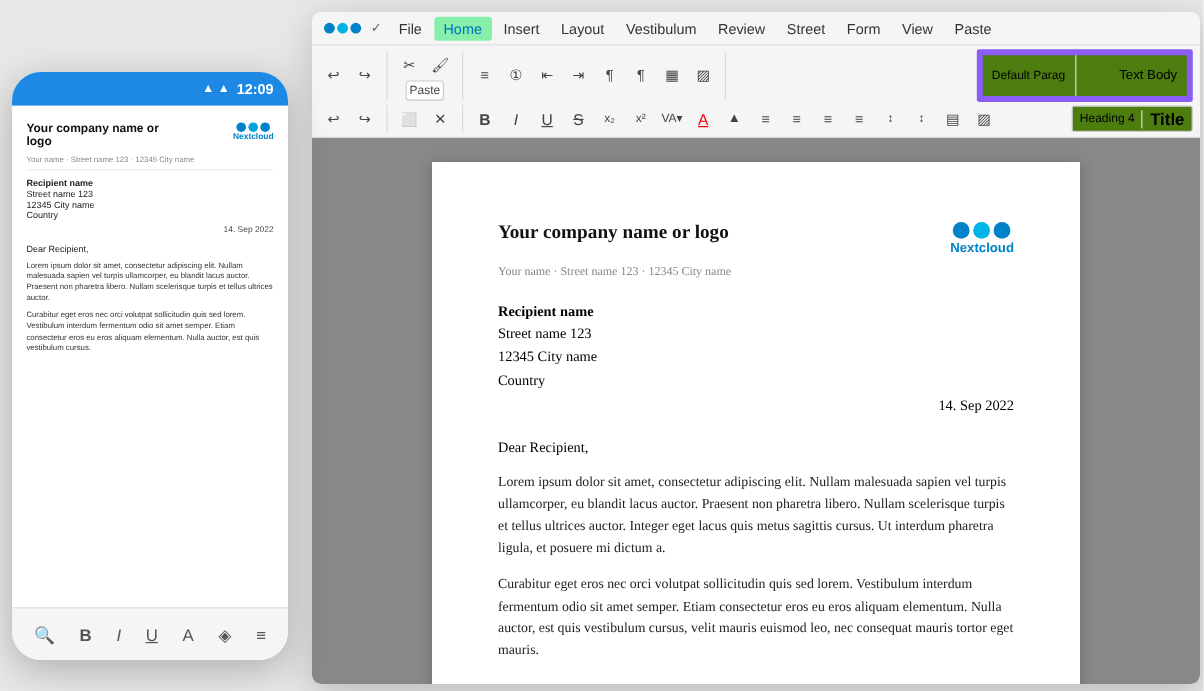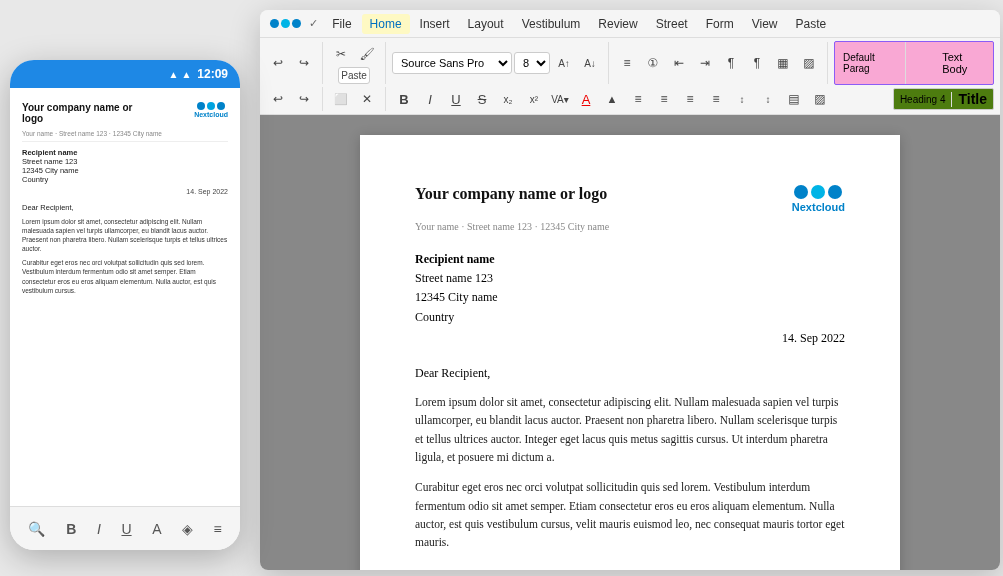--- a/index.html
+++ b/index.html
@@ -199,21 +199,21 @@
       border-bottom: 1px solid #ddd;
     }
     .menu-item {
       padding: 3px 8px;
       font-size: 12px;
       color: #333;
       cursor: pointer;
       border-radius: 3px;
     }
     .menu-item.active {
-      background: #fef9c3;
+      background: #86efac;
       color: #0070c0;
     }
     .nextcloud-logo-menu {
       display: flex;
       gap: 2px;
       margin-right: 6px;
       margin-left: 4px;
     }
     .nc-dot-menu {
       width: 9px;
@@ -276,22 +276,22 @@
       padding: 0 4px;
       background: #fff;
       width: 36px;
     }
     
     .style-boxes {
       display: flex;
       align-items: stretch;
       height: 44px;
       margin-left: auto;
-      border: 1px solid #8b5cf6;
-      background: #f9a8d4;
+      border: 5px solid #8b5cf6;
+      background: #4d7c0f;
       border-radius: 2px;
     }
     .style-box {
       padding: 4px 8px;
       font-size: 11px;
       cursor: pointer;
       border-right: 1px solid #ddd;
       display: flex;
       align-items: center;
     }
@@ -458,30 +458,20 @@
         <button class="tb-btn">↪</button>
       </div>
       <div class="toolbar-group" style="flex-direction:column; gap:1px;">
         <div style="display:flex; gap:2px; align-items:center;">
           <button class="tb-btn">✂</button>
           <button class="tb-btn">🖌</button>
         </div>
         <button class="tb-btn wide" style="font-size:10px; border:1px solid #ccc; background:#fff; width:32px;">
           <span>Paste</span>
         </button>
-      </div>
-      <div class="toolbar-group">
-        <select class="font-select">
-          <option>Source Sans Pro</option>
-        </select>
-        <select class="font-size-select">
-          <option>8</option>
-        </select>
-        <button class="tb-btn" style="font-size:10px;">A↑</button>
-        <button class="tb-btn" style="font-size:10px;">A↓</button>
       </div>
       <div class="toolbar-group">
         <button class="tb-btn">≡</button>
         <button class="tb-btn">①</button>
         <button class="tb-btn">⇤</button>
         <button class="tb-btn">⇥</button>
         <button class="tb-btn">¶</button>
         <button class="tb-btn">¶</button>
         <button class="tb-btn">▦</button>
         <button class="tb-btn">▨</button>

